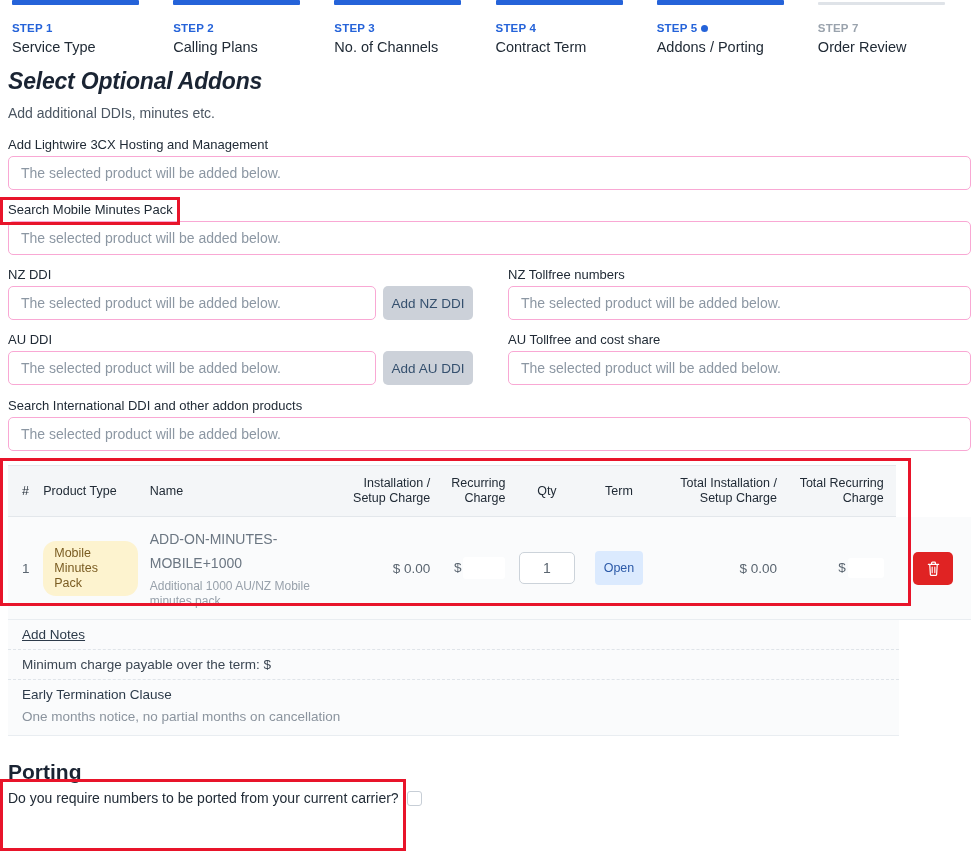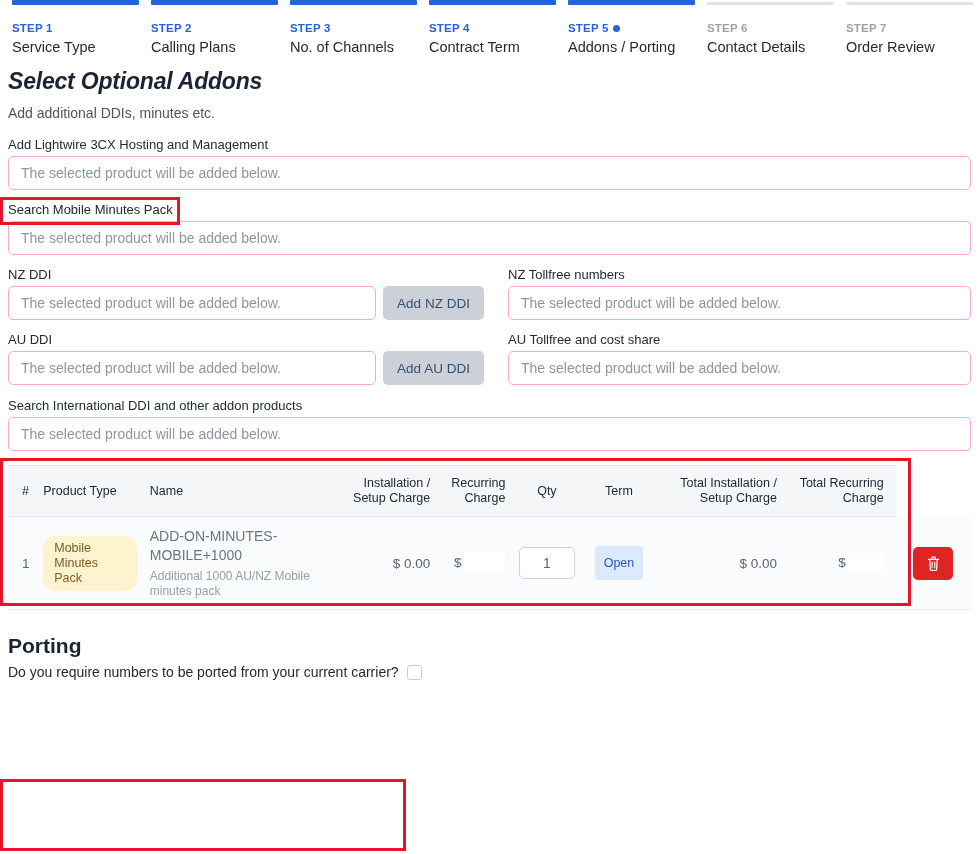--- a/index.html
+++ b/index.html
@@ -95,21 +95,21 @@
     padding: 0 12px;
     line-height: 32px;
     white-space: nowrap;
     overflow: hidden;
   }
   .row2 { display: flex; gap: 0; padding: 0 8px; }
   .col-l { width: 484px; display: flex; align-items: flex-end; gap: 7px; }
   .col-r { width: 479px; padding-left: 16px; }
   .col-l .finput { width: 368px; }
   .addbtn {
-    width: 101px; height: 34px;
+    width: 90px; height: 34px;
     background: #ccd1d9;
     border: none;
     border-radius: 5px;
     color: #35506e;
     font-size: 13.5px;
     font-family: "Liberation Sans", sans-serif;
     cursor: pointer;
     flex: none;
   }
 
@@ -143,21 +143,21 @@
     color: #7a5c22;
     border-radius: 13px;
     padding: 5px 11px;
     font-size: 12.5px;
     line-height: 15px;
     text-align: left;
   }
   .pname {
     color: #6b7682;
     font-size: 14px;
-    line-height: 19px;
+    line-height: 24px;
   }
   .pdesc {
     color: #98a1ab;
     font-size: 12px;
     line-height: 15px;
     margin-top: 4px;
   }
   .redact {
     display: inline-block;
     background: #ffffff;
@@ -286,27 +286,20 @@
         </div>
       <div class="step-label">Contract Term</div>
     </div>
     <div class="step">
       <div class="step-bar"></div>
       <div class="step-num">
         <span>STEP 5</span>
         <span class="step-dot"></span>
       </div>
       <div class="step-label">Addons / Porting</div>
-    </div>
-    <div class="step inactive">
-      <div class="step-bar"></div>
-      <div class="step-num">
-          <span>STEP 6</span>
-        </div>
-      <div class="step-label">Contact Details</div>
     </div>
     <div class="step inactive">
       <div class="step-bar"></div>
       <div class="step-num">
           <span>STEP 7</span>
         </div>
       <div class="step-label">Order Review</div>
     </div>
   </div>
 
@@ -397,20 +390,36 @@
         </td>
         <td style="background:#fafbfc;text-align:center;">
           <button class="del-btn">
             <svg width="15" height="17" viewBox="0 0 16 18">
               <path d="M2.5 4.5h11M6 4.5V3a.8.8 0 01.8-.8h2.4A.8.8 0 0110 3v1.5M4 4.5l.7 11a1 1 0 001 .9h4.6a1 1 0 001-.9l.7-11" fill="none" stroke="#ffffff" stroke-width="1.3" stroke-linecap="round" stroke-linejoin="round"></path>
               <path d="M6.6 7.4v6M9.4 7.4v6" fill="none" stroke="#ffffff" stroke-width="1.2" stroke-linecap="round"></path>
             </svg>
           </button>
         </td>
       </tr>
+      <tr>
+        <td colspan="10" style="padding:0;border-bottom:none;background:#fff;">
+          <div style="width:891px;">
+            <div class="nrow">
+              <span class="addnotes">Add Notes</span>
+            </div>
+            <div class="nrow">
+              <span>Minimum charge payable over the term: $</span>
+            </div>
+            <div class="nrow solid" style="padding-bottom:11px;">
+              <div class="etc-title">Early Termination Clause</div>
+              <div class="etc-body">One months notice, no partial months on cancellation</div>
+            </div>
+          </div>
+        </td>
+      </tr>
     </tbody>
   </table>
 
   <div style="margin-top:24px;">
     <div class="porting-h">Porting</div>
     <div class="porting-q">
       <span>Do you require numbers to be ported from your current carrier?</span>
       <span class="chk"></span>
     </div>
   </div>

